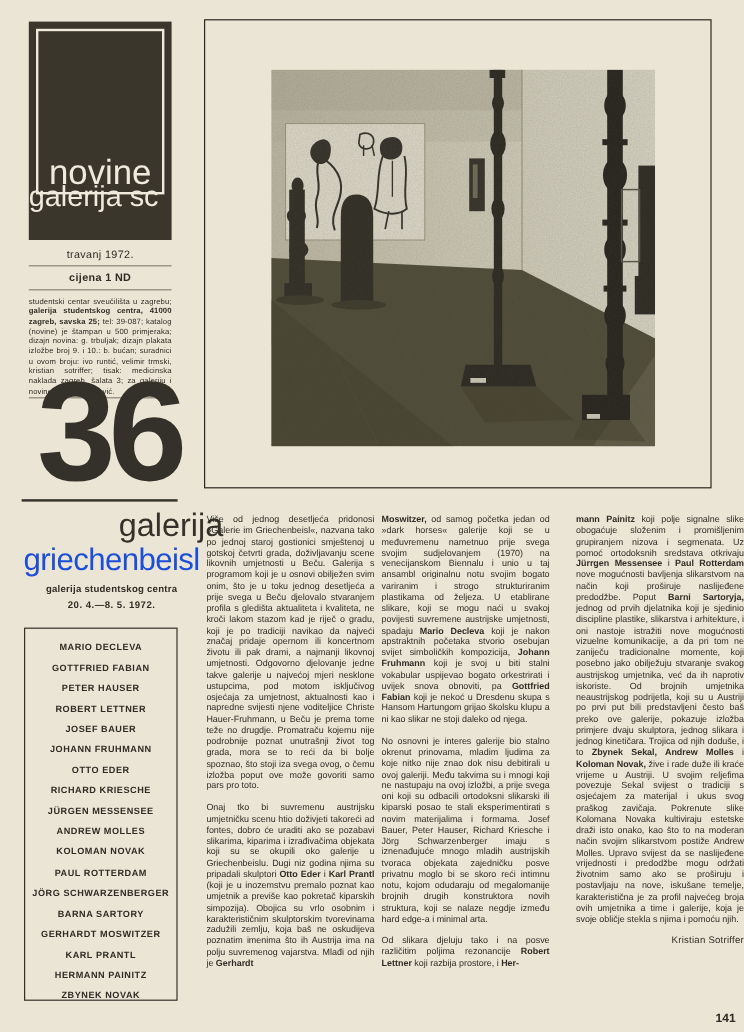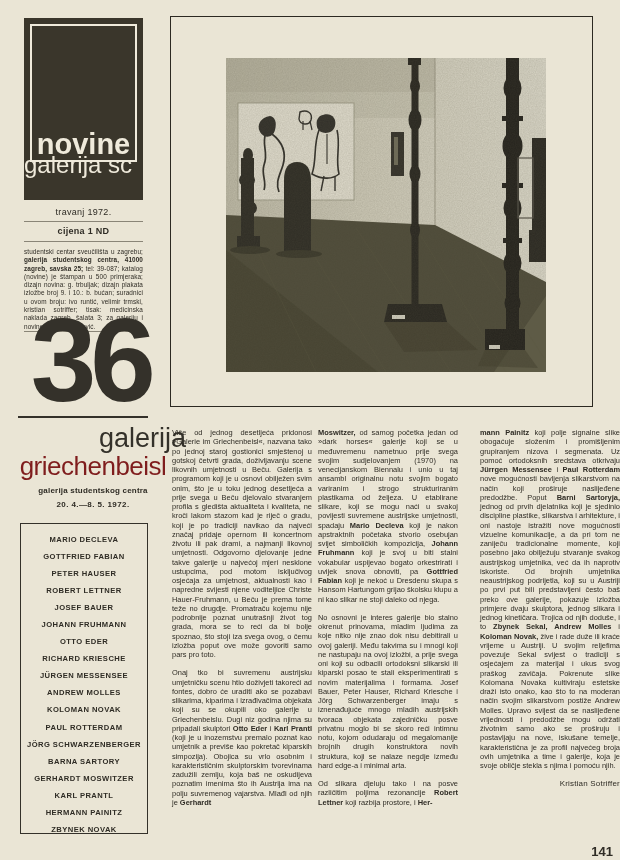--- a/index.html
+++ b/index.html
@@ -7,59 +7,59 @@
     position:relative;width:620px;height:860px;margin:0 auto;
     background:#eae5d5;overflow:hidden;
     font-family:"Liberation Sans","DejaVu Sans",sans-serif;
     color:#2f2c25;
   }
   .b{font-weight:700;}
   
   .masthead{position:absolute;left:24px;top:18px;width:119px;height:182px;background:#3a362b;}
   .masthead-frame{position:absolute;left:6px;top:6px;right:6px;height:134px;border:2px solid #efeadb;}
   .masthead-title{position:absolute;left:0;right:0;bottom:1px;text-align:center;
-    font-size:29px;line-height:30px;color:#efeadb;letter-spacing:0px;font-weight:bold;}
+    font-size:29px;line-height:30px;color:#efeadb;letter-spacing:0px;}
   .masthead-subtitle{position:absolute;left:0;right:0;bottom:22px;
     font-size:24px;line-height:26px;color:#efeadb;}
   .mast-date{position:absolute;left:24px;top:207px;width:119px;text-align:center;
     font-size:9px;font-weight:400;letter-spacing:.3px;}
   .rule-thin{position:absolute;height:1px;background:#8a8577;}
   .mast-price{position:absolute;left:24px;top:226px;width:119px;text-align:center;
     font-size:9px;font-weight:700;letter-spacing:.3px;}
   .imprint{position:absolute;left:24px;top:248px;width:119px;
     font-size:6.4px;line-height:8.3px;text-align:justify;letter-spacing:.1px;}
   
   .issue-number{position:absolute;left:16px;top:306px;width:134px;
     font-size:118px;line-height:108px;font-weight:700;letter-spacing:-6px;text-align:right;color:#34312a;}
   .rule-36{position:absolute;left:18px;top:416px;width:130px;height:2px;background:#34312a;}
   .gal-line1{position:absolute;left:0px;top:424px;width:186px;text-align:right;
     font-size:27px;line-height:28px;color:#34312a;}
   .gal-line2{position:absolute;left:0px;top:452px;width:186px;text-align:center;
-    font-size:26px;line-height:28px;color:#7f1d1d;letter-spacing:-0.5px;}
+    font-size:26px;line-height:28px;color:#1d4ed8;letter-spacing:-0.5px;}
   .venue{position:absolute;left:0px;top:486px;width:186px;text-align:center;
     font-size:8px;font-weight:700;letter-spacing:.2px;}
   .dates{position:absolute;left:0px;top:500px;width:186px;text-align:center;
     font-size:8px;font-weight:700;letter-spacing:.4px;}
   
   .artists{position:absolute;left:20px;top:523px;width:128px;height:311px;
     border:1px solid #34312a;box-sizing:border-box;padding-top:7px;}
   .artist{height:17.05px;display:flex;align-items:center;justify-content:center;
     font-size:7.6px;font-weight:700;letter-spacing:.45px;white-space:nowrap;}
   
   .photo-frame{position:absolute;left:170px;top:16px;width:423px;height:391px;
     border:1.6px solid #2c2922;box-sizing:border-box;}
   .photo{position:absolute;left:55px;top:41px;width:320px;height:314px;overflow:hidden;}
   .photo svg{display:block;}
   
   .col{position:absolute;top:428px;width:140px;
     font-size:7.45px;line-height:9.25px;text-align:justify;color:#2f2c25;}
   .col p{margin:0 0 9px 0;}
   .col-1{left:172px;} .col-2{left:318px;} .col-3{left:464px;margin-left:16px;}
   .byline{text-align:right;font-size:8px;margin-top:8px;letter-spacing:.2px;}
-  .page-number{position:absolute;right:7px;top:844px;font-size:13px;font-weight:700;}
+  .page-number{position:absolute;right:7px;top:844px;font-size:10px;font-weight:700;}
 </style>
 </head>
 <body>
 
 <div class="page">
 
   <div class="masthead">
     <div class="masthead-frame">
       <div class="masthead-title">novine</div>
     </div>

